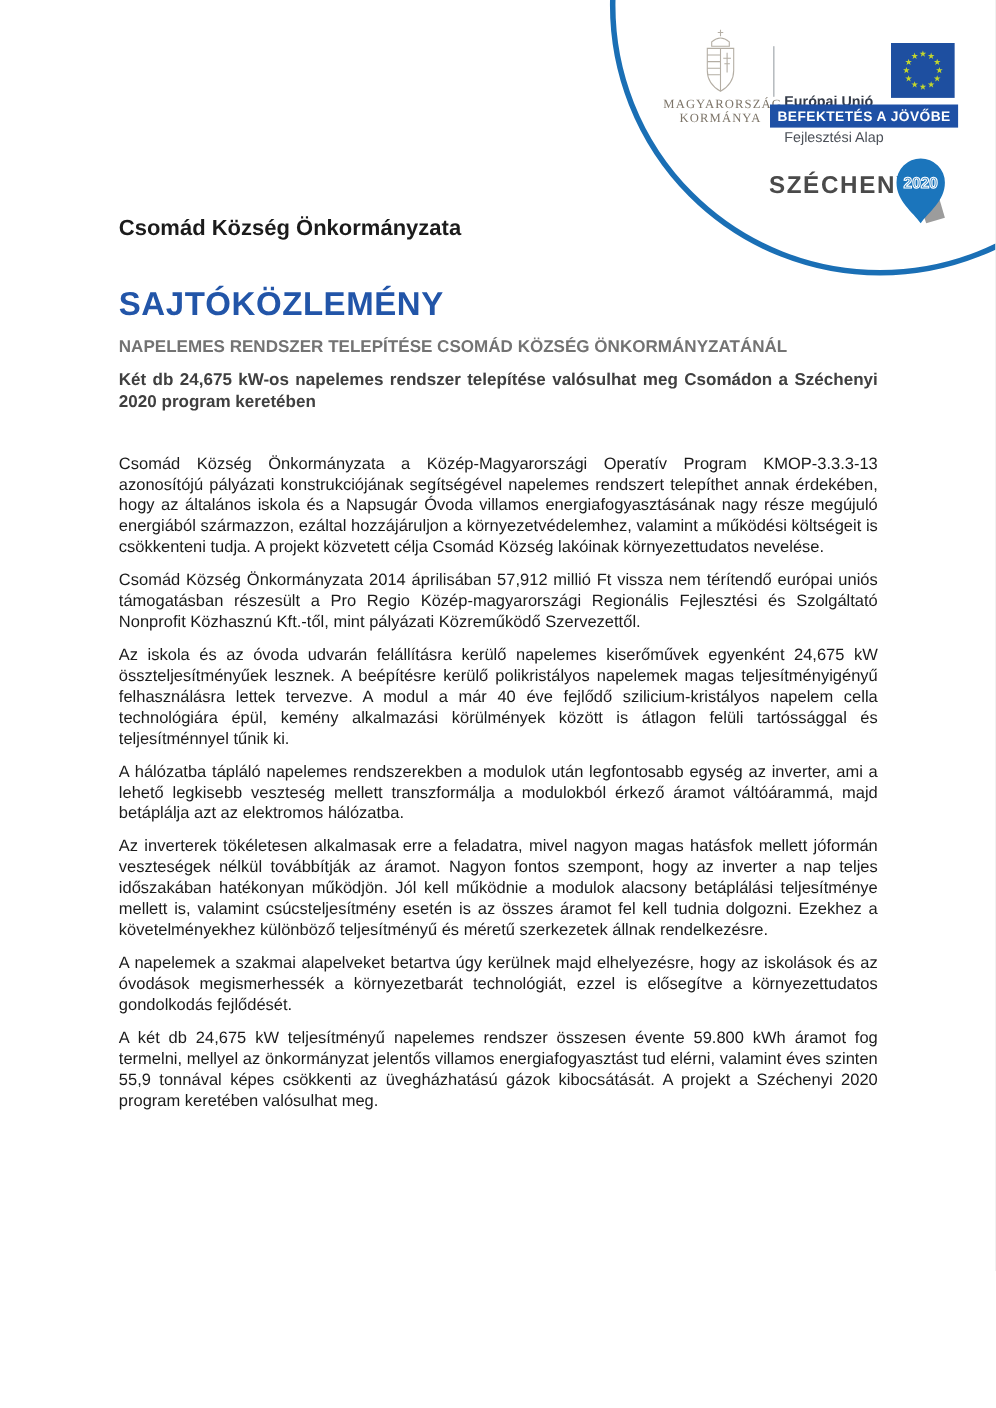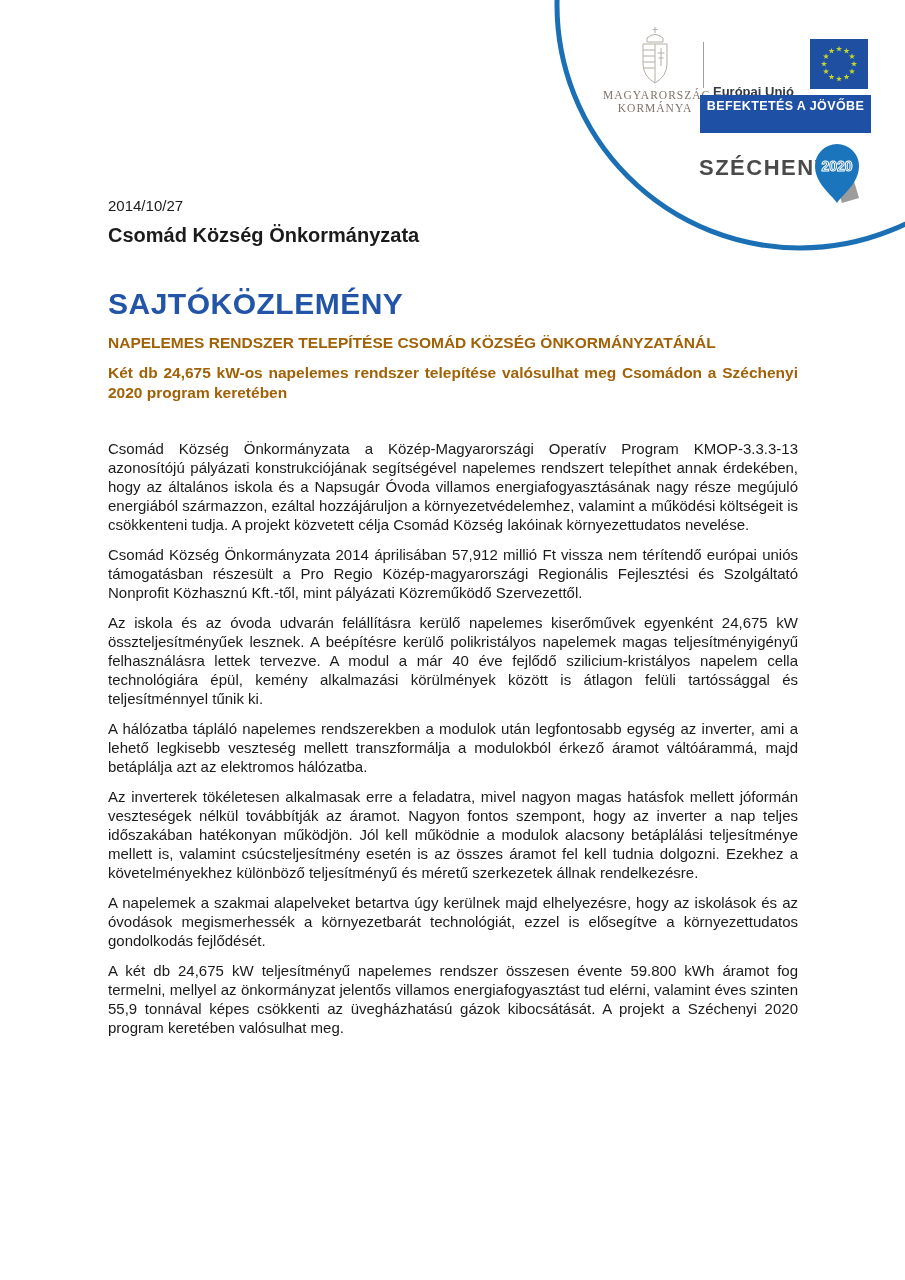--- a/index.html
+++ b/index.html
@@ -17,37 +17,37 @@
   .govt-text { font-family:"Liberation Serif", serif; font-size:11.5px; line-height:13px;
                color:#7d7569; letter-spacing:1px; }
   .govt-text span { display:block; }
 
   
   .eu-divider { position:absolute; left:703px; top:42px; width:1px; height:46px; background:#9aa0a6; }
   .eu-text { position:absolute; left:713px; top:40px; font-size:13px; line-height:16.5px; color:#4a4f57;margin-top:44px; }
   .eu-line-bold { font-weight:bold; color:#333a47; }
   .eu-flag { position:absolute; left:810px; top:39px; }
   .eu-banner {
-    position:absolute; left:700px; top:95px; width:171px; height:38px;
+    position:absolute; left:700px; top:95px; width:171px; height:21px;
     background:#1E50A5; color:#ffffff; font-weight:bold; font-size:12.5px;
     text-align:center; line-height:22px; letter-spacing:0.4px;
   }
 
   
   .sz-text { position:absolute; left:699px; top:155px; font-size:22px; font-weight:bold;
              color:#4a4a4a; letter-spacing:1.5px; }
   .sz-pin { position:absolute; left:812px; top:141px; }
 
   
   .content { position:absolute; left:108px; top:197px; width:690px; }
   .date { font-size:15px; margin:0 0 10px 0; }
   .org  { font-size:20px; font-weight:bold; margin:0 0 40px 0; }
   .title { font-size:30px; font-weight:bold; color:#2255A8; letter-spacing:0.5px; margin:16px 0 13px 0; }
-  .headline { font-size:15.5px; font-weight:bold; color:#a16207; margin:0 0 11px 0; }
-  .lead { font-size:15.5px; font-weight:bold; color:#a16207; line-height:20px;
+  .headline { font-size:15.5px; font-weight:bold; color:#737373; margin:0 0 11px 0; }
+  .lead { font-size:15.5px; font-weight:bold; color:#404040; line-height:20px;
           text-align:justify; margin:0 0 36px 0; }
   .para { font-size:15px; line-height:19px; text-align:justify; margin:0 0 11px 0; }
 </style>
 </head>
 <body>
 
 <div class="page">
 
   <svg class="arc" width="905" height="300" viewBox="0 0 905 300">
     <circle cx="800" cy="5" r="243" fill="none" stroke="#1A6FB5" stroke-width="5"></circle>
@@ -95,21 +95,20 @@
   <div class="eu-banner">BEFEKTETÉS A JÖVŐBE</div>
 
   <div class="sz-text">SZÉCHENYI</div>
   <svg class="sz-pin" width="50" height="66" viewBox="0 0 50 66">
     <polygon points="26,50 42,40 47,57 30,62" fill="#9c9c9c"></polygon>
     <path d="M25 62 C18 52 3 42 3 25 A22 22 0 1 1 47 25 C47 42 32 52 25 62 Z" fill="#1B75BC"></path>
     <text x="25" y="30" text-anchor="middle" font-size="14" font-weight="bold" fill="none" stroke="#ffffff" stroke-width="1" font-family="Liberation Sans, sans-serif">2020</text>
   </svg>
 
   <div class="content">
-    <div class="date">2014/10/27</div>
     <div class="org">Csomád Község Önkormányzata</div>
     <h1 class="title">SAJTÓKÖZLEMÉNY</h1>
     <h2 class="headline">NAPELEMES RENDSZER TELEPÍTÉSE CSOMÁD KÖZSÉG ÖNKORMÁNYZATÁNÁL</h2>
     <h3 class="lead">Két db 24,675 kW-os napelemes rendszer telepítése valósulhat meg Csomádon a Széchenyi 2020 program keretében</h3>
     <p class="para">Csomád Község Önkormányzata a Közép-Magyarországi Operatív Program KMOP-3.3.3-13 azonosítójú pályázati konstrukciójának segítségével napelemes rendszert telepíthet annak érdekében, hogy az általános iskola és a Napsugár Óvoda villamos energiafogyasztásának nagy része megújuló energiából származzon, ezáltal hozzájáruljon a környezetvédelemhez, valamint a működési költségeit is csökkenteni tudja. A projekt közvetett célja Csomád Község lakóinak környezettudatos nevelése.</p>
     <p class="para">Csomád Község Önkormányzata 2014 áprilisában 57,912 millió Ft vissza nem térítendő európai uniós támogatásban részesült a Pro Regio Közép-magyarországi Regionális Fejlesztési és Szolgáltató Nonprofit Közhasznú Kft.-től, mint pályázati Közreműködő Szervezettől.</p>
     <p class="para">Az iskola és az óvoda udvarán felállításra kerülő napelemes kiserőművek egyenként 24,675 kW összteljesítményűek lesznek. A beépítésre kerülő polikristályos napelemek magas teljesítményigényű felhasználásra lettek tervezve. A modul a már 40 éve fejlődő szilicium-kristályos napelem cella technológiára épül, kemény alkalmazási körülmények között is átlagon felüli tartóssággal és teljesítménnyel tűnik ki.</p>
     <p class="para">A hálózatba tápláló napelemes rendszerekben a modulok után legfontosabb egység az inverter, ami a lehető legkisebb veszteség mellett transzformálja a modulokból érkező áramot váltóárammá, majd betáplálja azt az elektromos hálózatba.</p>
     <p class="para">Az inverterek tökéletesen alkalmasak erre a feladatra, mivel nagyon magas hatásfok mellett jóformán veszteségek nélkül továbbítják az áramot. Nagyon fontos szempont, hogy az inverter a nap teljes időszakában hatékonyan működjön. Jól kell működnie a modulok alacsony betáplálási teljesítménye mellett is, valamint csúcsteljesítmény esetén is az összes áramot fel kell tudnia dolgozni. Ezekhez a követelményekhez különböző teljesítményű és méretű szerkezetek állnak rendelkezésre.</p>
     <p class="para">A napelemek a szakmai alapelveket betartva úgy kerülnek majd elhelyezésre, hogy az iskolások és az óvodások megismerhessék a környezetbarát technológiát, ezzel is elősegítve a környezettudatos gondolkodás fejlődését.</p>

